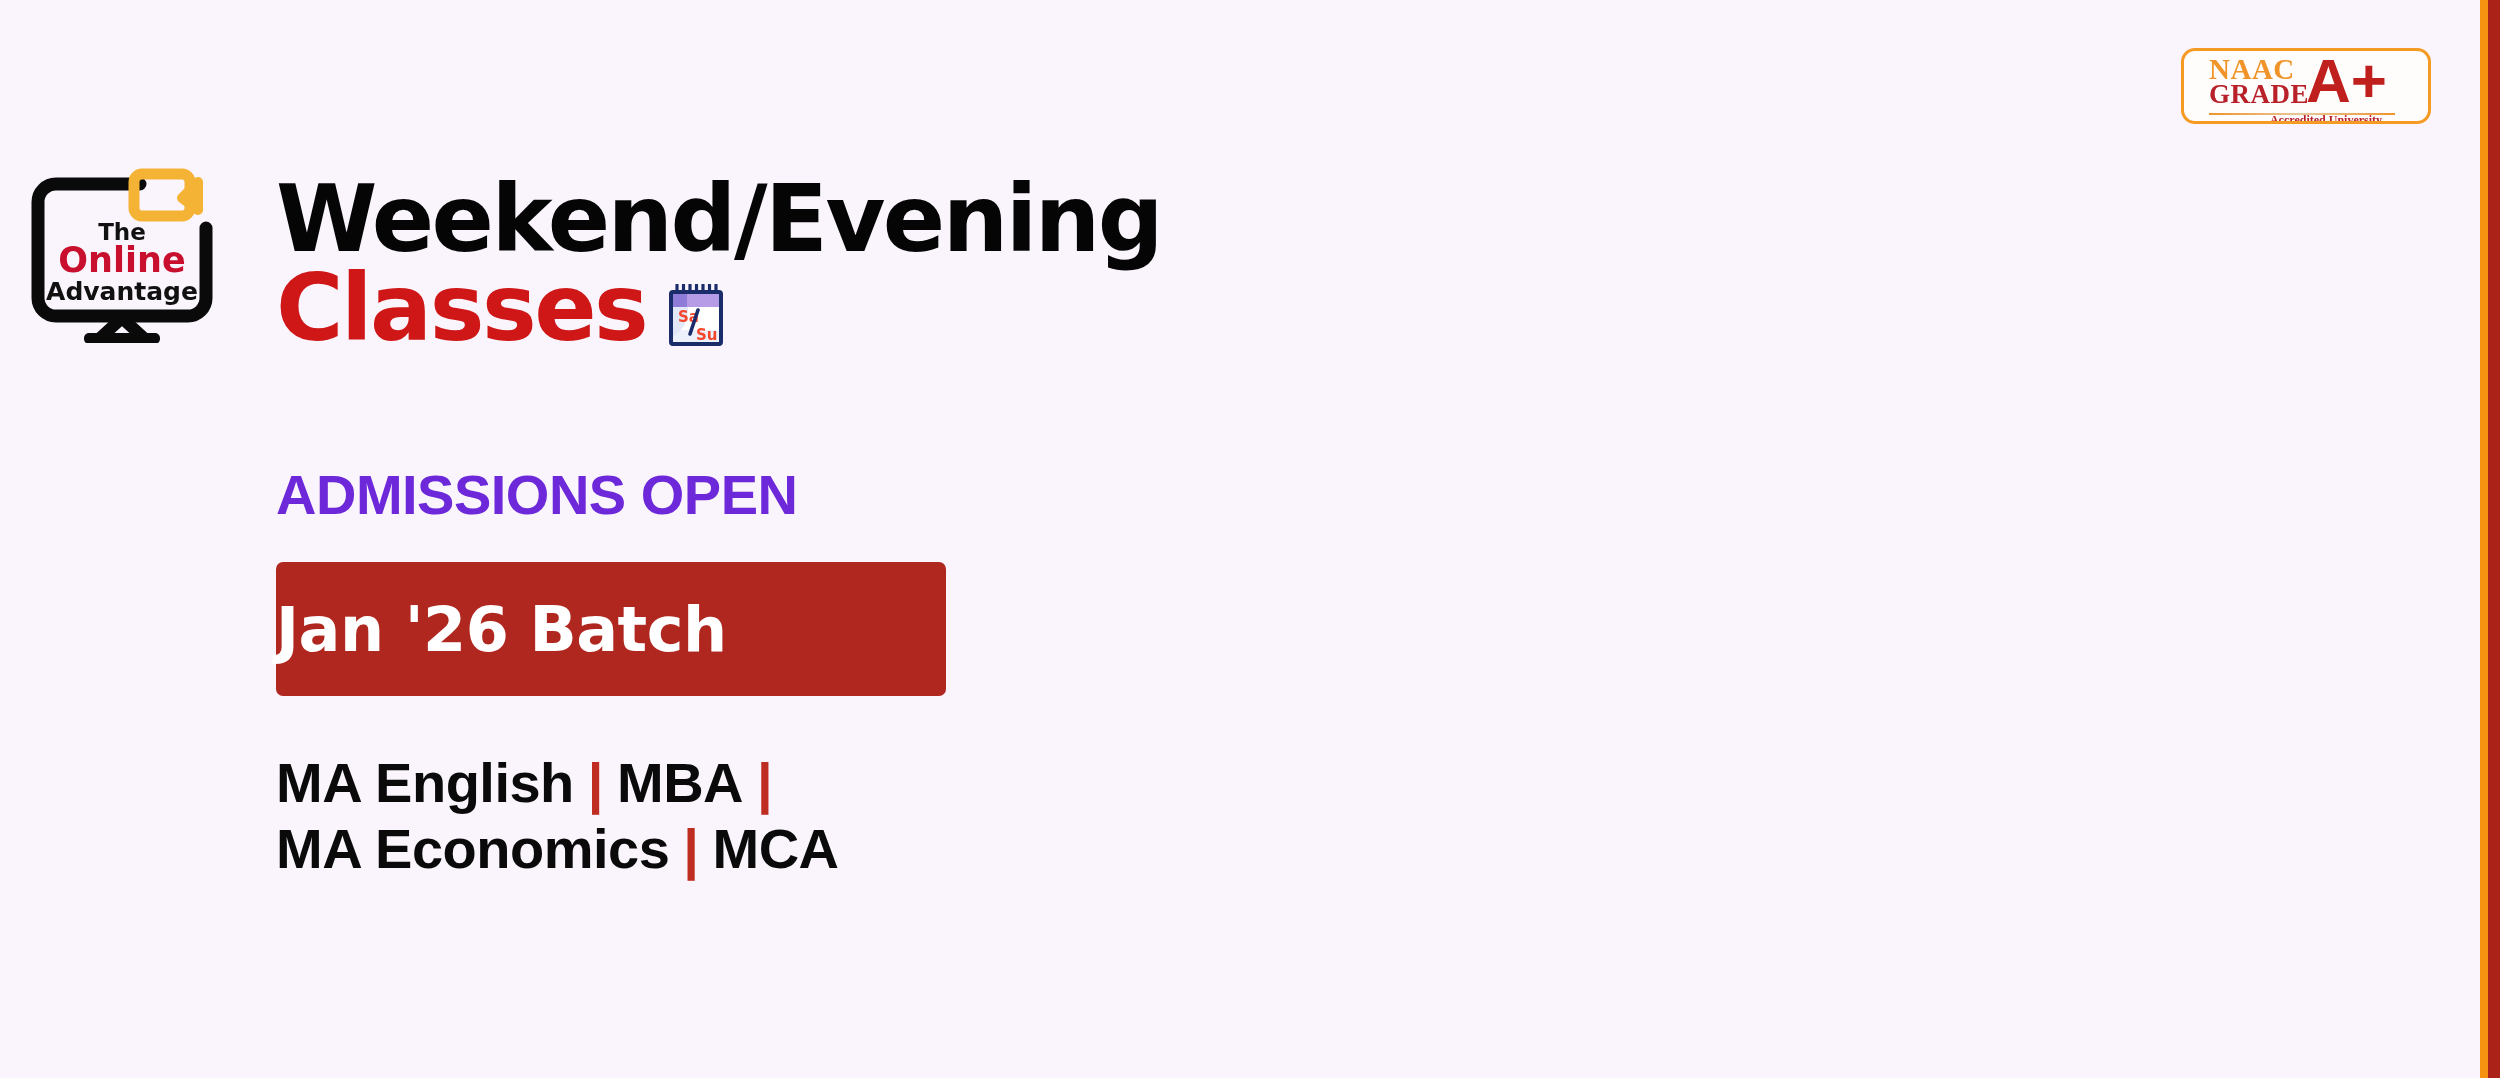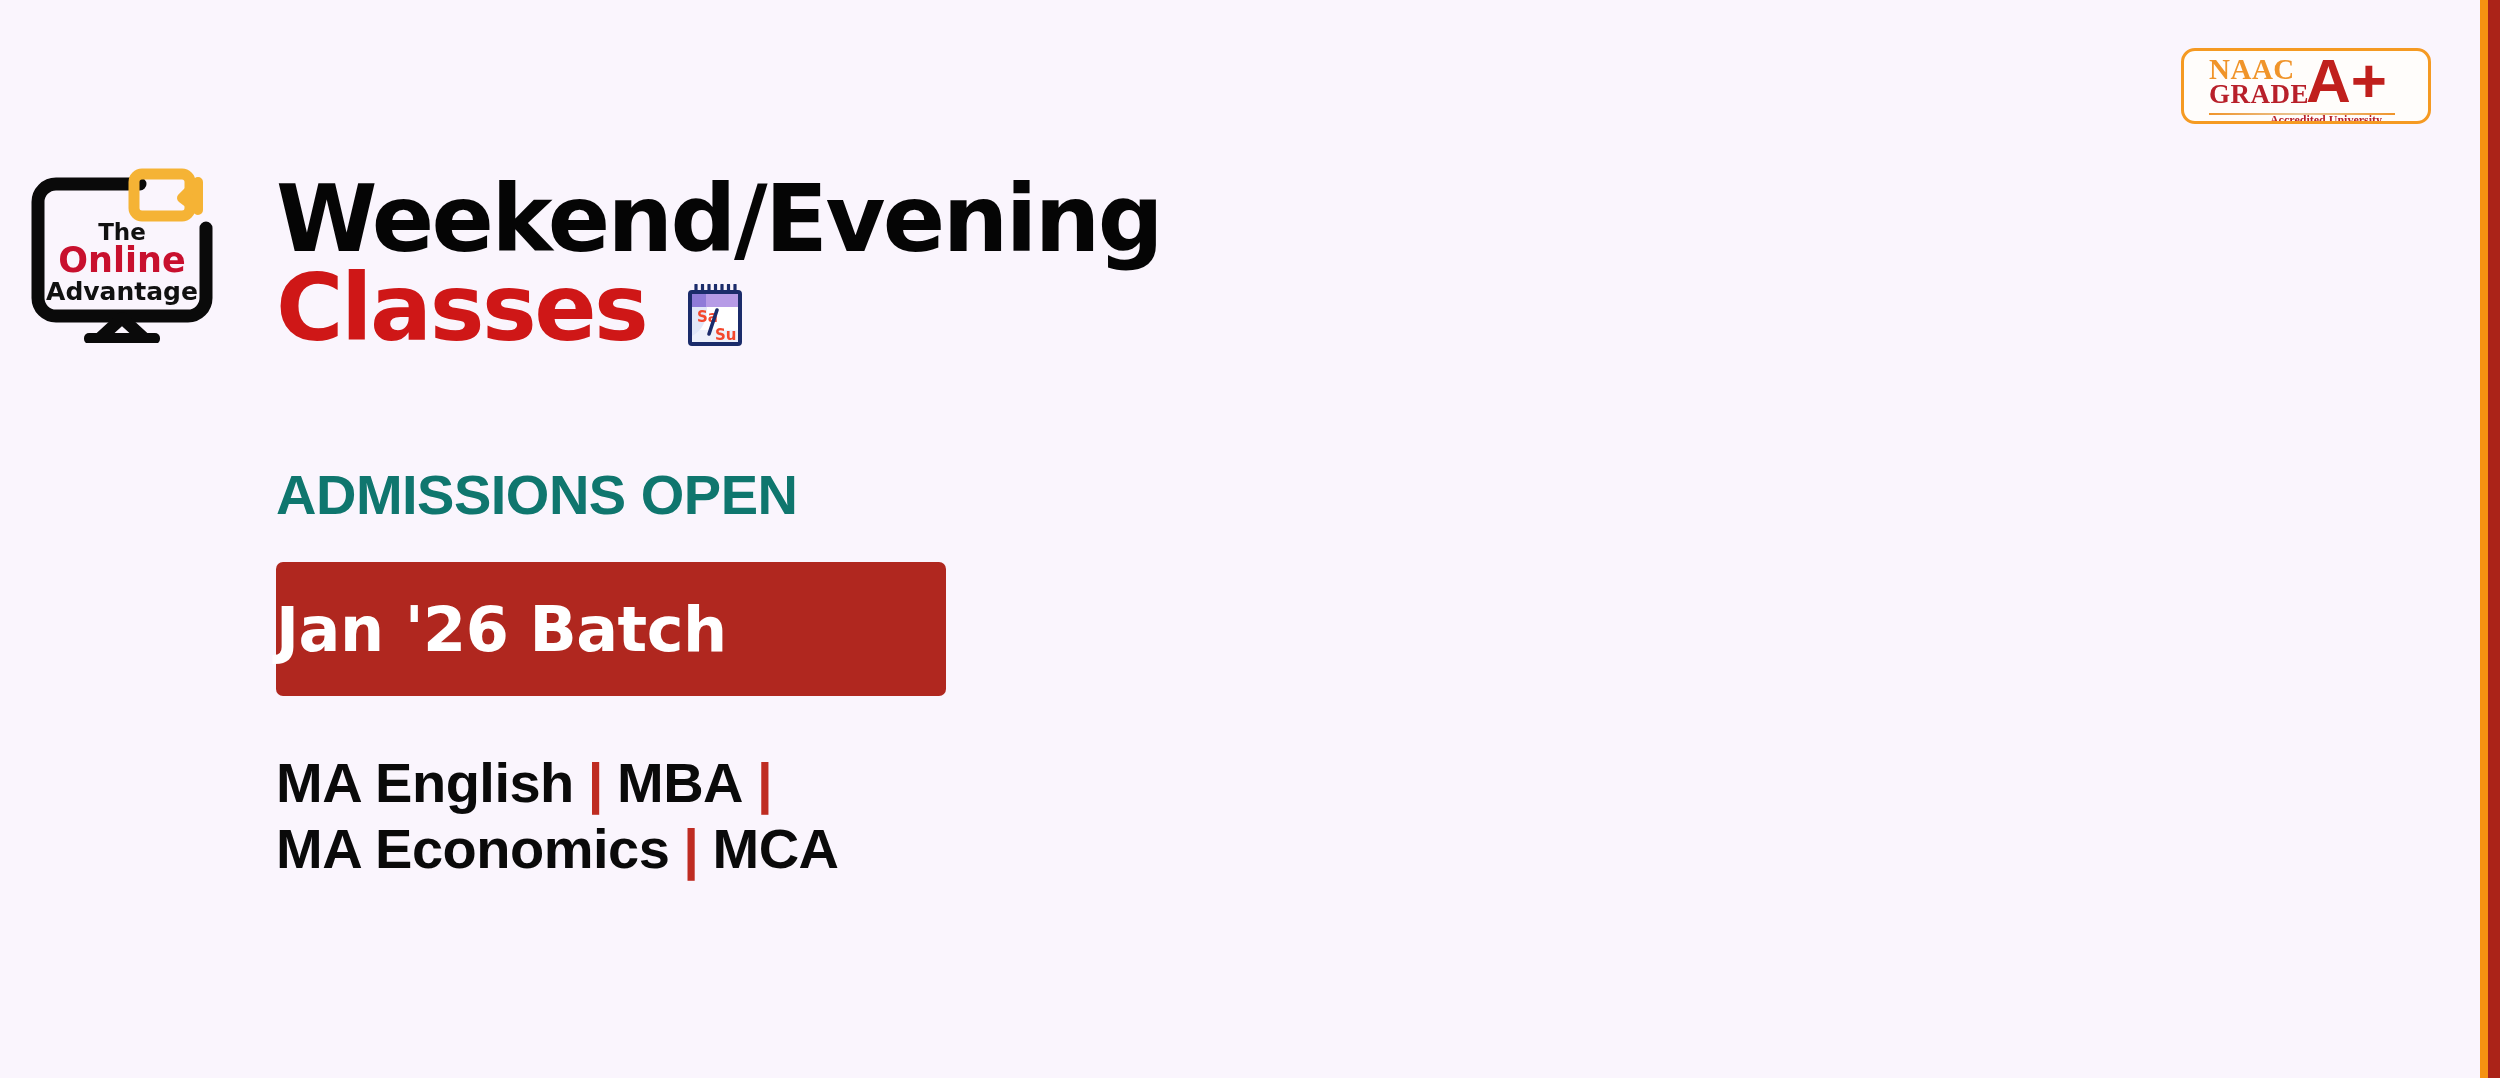--- a/index.html
+++ b/index.html
@@ -110,41 +110,41 @@
     font-weight:bold;
     line-height:0.92;
     letter-spacing:-2.5px;
     white-space:nowrap;
     font-family:"DejaVu Sans", sans-serif;
   }
   #headline-line-1 { color:#050505;text-align:right; }
   #headline-line-2-row {
     display:flex;
     align-items:center;
-    gap:39px;
+    gap:20px;
     margin-top:4px;
   }
   #headline-line-2 { color:#cf1717; }
 
   
   #calendar-icon {
     width:60px; height:62px;
     flex:none;
     position:relative;
     top:6px;
   }
   #calendar-icon svg { display:block; }
 
   
   #admissions-open {
     position:absolute;
     left:276px; top:462px;
     font-size:56px;
     font-weight:bold;
-    color:#0f766e;
+    color:#6d28d9;
     letter-spacing:-0.5px;
     white-space:nowrap;
     font-family:"Liberation Sans", sans-serif;
   }
 
   
   #batch-badge {
     position:absolute;
     left:276px; top:562px;
     width:670px; height:134px;

